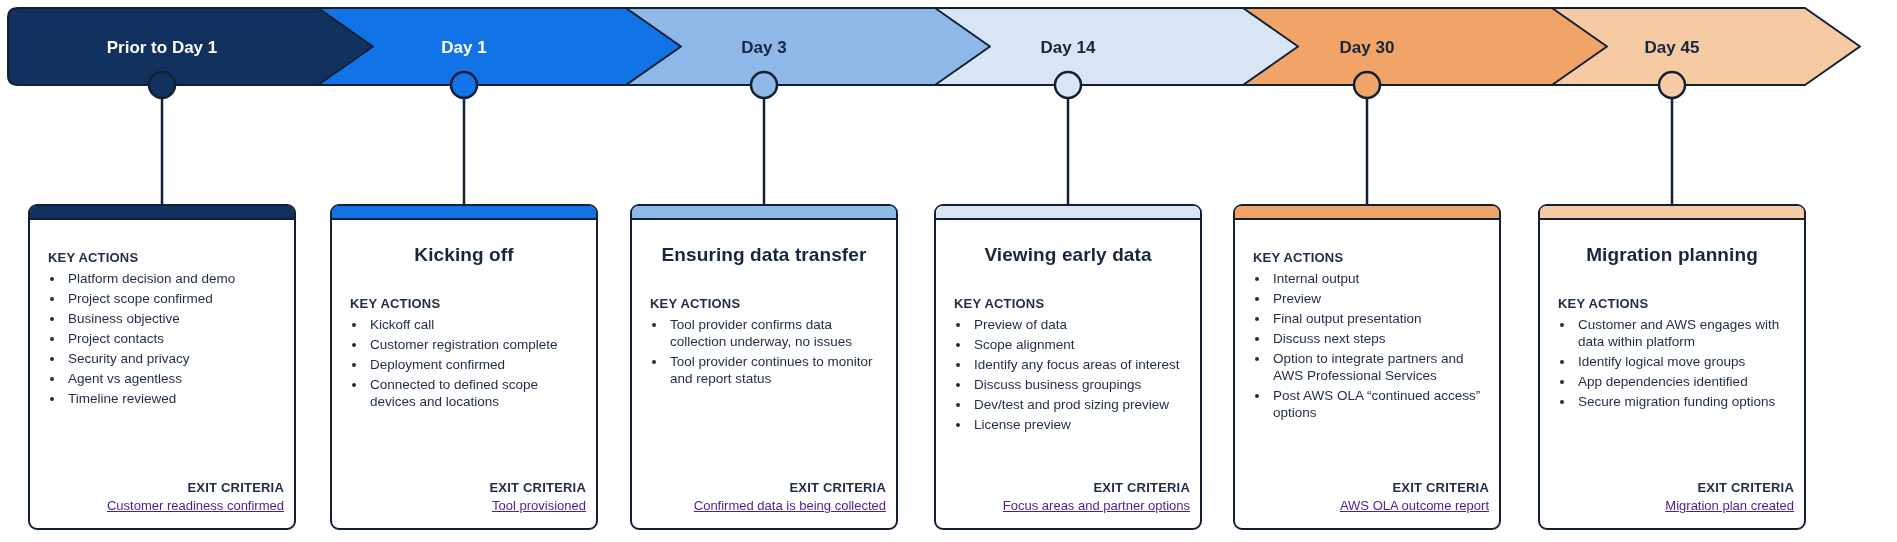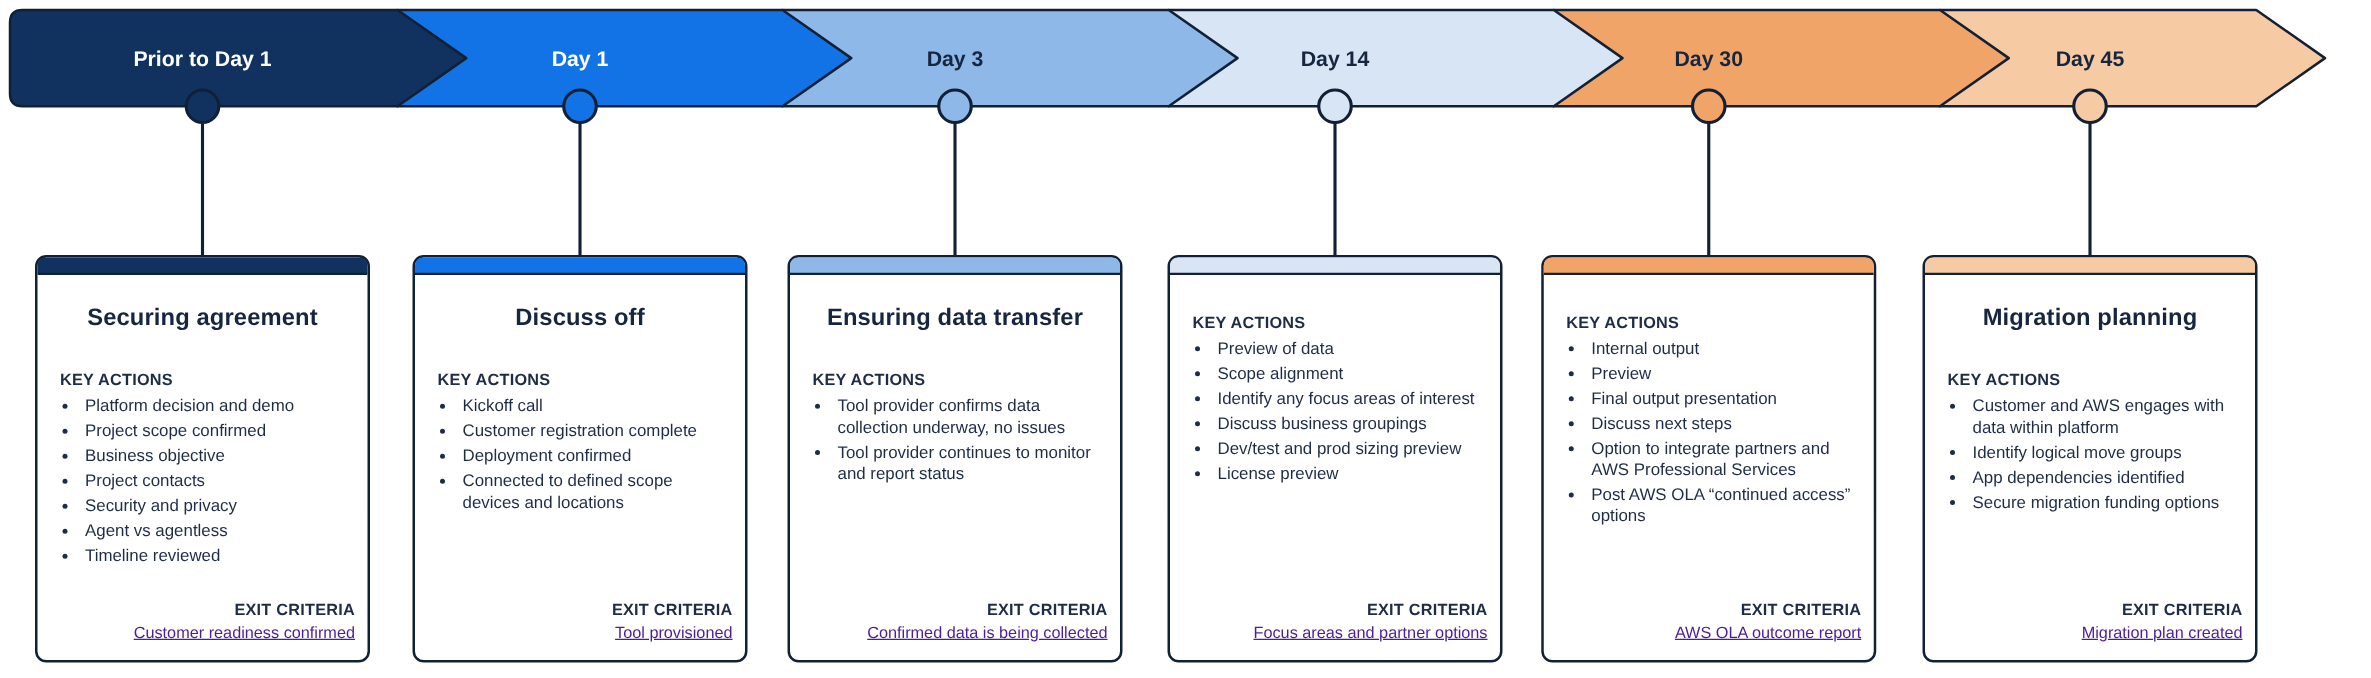--- a/index.html
+++ b/index.html
@@ -119,42 +119,41 @@
       <circle cx="464" cy="85" r="13" fill="#1273e7"></circle>
       <circle cx="764" cy="85" r="13" fill="#8db8e8"></circle>
       <circle cx="1068" cy="85" r="13" fill="#d7e5f5"></circle>
       <circle cx="1367" cy="85" r="13" fill="#f0a468"></circle>
       <circle cx="1672" cy="85" r="13" fill="#f6cba3"></circle>
     </g>
   </svg>
 
   <div class="phase-card" style="left:28px">
     <div class="card-strip" style="background:#11325f"></div>
-    <div class="card-title">Securing agreement</div>
     <div class="card-body">
       <div class="section-label">KEY ACTIONS</div>
       <ul class="key-actions">
           <li>Platform decision and demo</li>
           <li>Project scope confirmed</li>
           <li>Business objective</li>
           <li>Project contacts</li>
           <li>Security and privacy</li>
           <li>Agent vs agentless</li>
           <li>Timeline reviewed</li>
         </ul>
     </div>
     <div class="exit-block">
       <div class="exit-label">EXIT CRITERIA</div>
       <div class="exit-text">Customer readiness confirmed</div>
     </div>
   </div>
 
   <div class="phase-card" style="left:330px">
     <div class="card-strip" style="background:#1273e7"></div>
-    <div class="card-title">Discuss off</div>
+    <div class="card-title">Kicking off</div>
     <div class="card-body">
       <div class="section-label">KEY ACTIONS</div>
       <ul class="key-actions">
           <li>Kickoff call</li>
           <li>Customer registration complete</li>
           <li>Deployment confirmed</li>
           <li>Connected to defined scope devices and locations</li>
         </ul>
     </div>
     <div class="exit-block">
@@ -174,20 +173,21 @@
         </ul>
     </div>
     <div class="exit-block">
       <div class="exit-label">EXIT CRITERIA</div>
       <div class="exit-text">Confirmed data is being collected</div>
     </div>
   </div>
 
   <div class="phase-card" style="left:934px">
     <div class="card-strip" style="background:#d7e5f5"></div>
+    <div class="card-title">Viewing early data</div>
     <div class="card-body">
       <div class="section-label">KEY ACTIONS</div>
       <ul class="key-actions">
           <li>Preview of data</li>
           <li>Scope alignment</li>
           <li>Identify any focus areas of interest</li>
           <li>Discuss business groupings</li>
           <li>Dev/test and prod sizing preview</li>
           <li>License preview</li>
         </ul>

